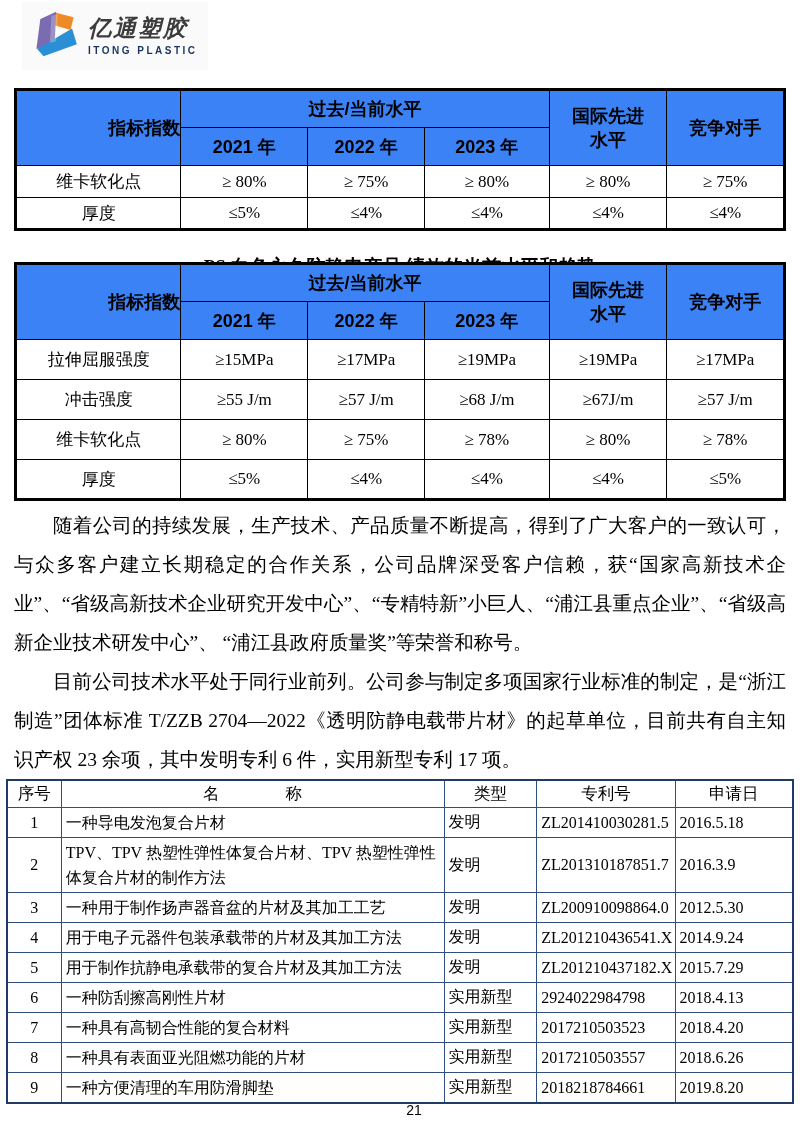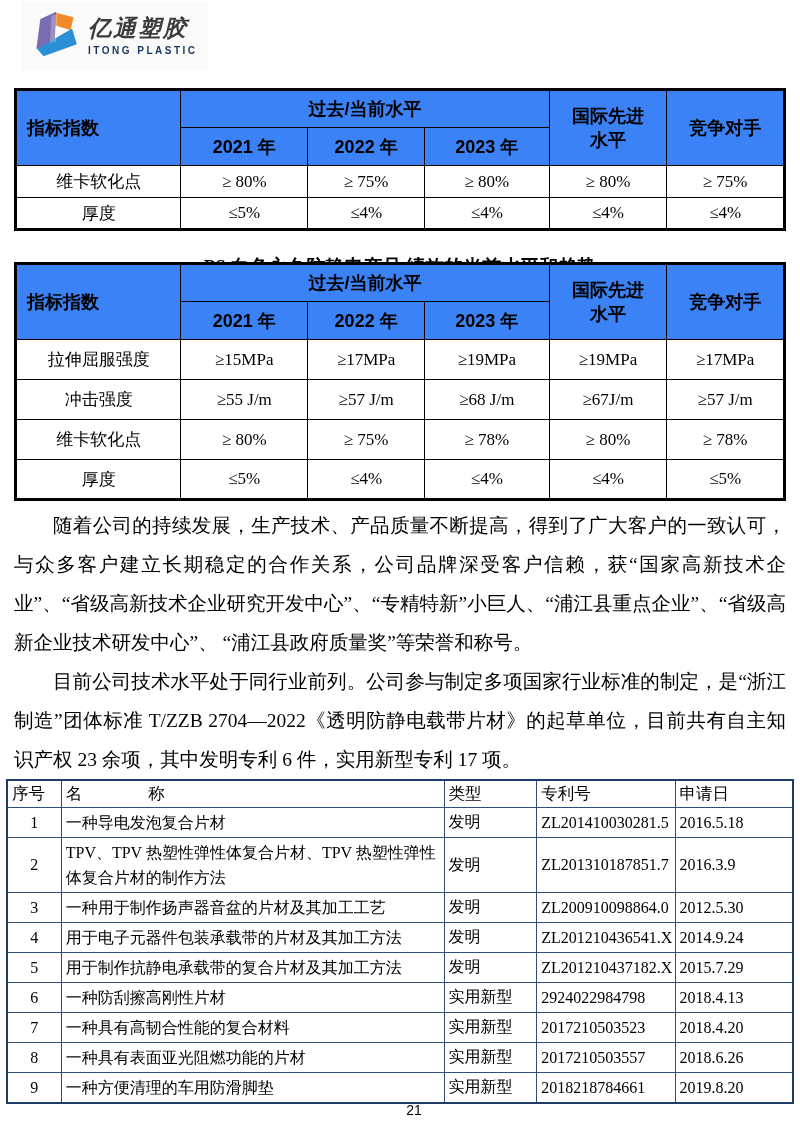--- a/index.html
+++ b/index.html
@@ -16,21 +16,21 @@
   .logo-en{font-family:"Liberation Sans","DejaVu Sans",sans-serif;font-weight:bold;
            font-size:10px;color:#17355f;letter-spacing:2.5px;margin-top:6px;}
 
   
   table.perf{position:absolute;left:14px;width:772px;border-collapse:collapse;table-layout:fixed;
              border:3px solid #000;}
   table.perf th,table.perf td{border:1px solid #000;text-align:center;vertical-align:middle;padding:0;}
   table.perf th{background:#3b82f6;font-family:"Liberation Sans","DejaVu Sans",sans-serif;
                 font-weight:bold;font-size:18px;color:#000;}
   table.perf td{font-size:17px;}
-  table.perf th.metric{text-align:left;padding-left:10px;}
+  table.perf th.metric{text-align:right;padding-left:10px;}
   .t1{top:88px;}
   .t1 thead tr{height:38px;}
   .t1 tbody tr{height:32px;}
   .t2{top:262px;}
   .t2 thead tr{height:38px;}
   .t2 tbody tr{height:40px;}
 
   .caption{position:absolute;left:0;top:234px;width:800px;text-align:center;
            font-weight:bold;font-size:19px;margin-top:20px;}
 
@@ -39,21 +39,21 @@
   .textblock p{margin:0;text-align:justify;text-indent:2em;font-size:19.5px;line-height:39px;}
 
   .tbl-title{text-align:center;font-family:"Liberation Sans","DejaVu Sans",sans-serif;
              font-weight:bold;font-size:19px;margin:8px 0 6px 0;line-height:26px;}
 
   
   table.patents{margin-left:-8px;width:788px;border-collapse:collapse;table-layout:fixed;
                 border:2.5px solid #1f3b66;}
   table.patents th,table.patents td{border:1px solid #2f4e7c;vertical-align:middle;
                 font-size:16px;padding:2px 4px;box-sizing:border-box;}
-  table.patents th{font-size:16.5px;font-weight:normal;text-align:left;height:26px;}
+  table.patents th{font-size:16.5px;font-weight:normal;text-align:center;height:26px;}
   table.patents td{height:25px;}
   td.c-idx{text-align:center;}
   td.c-name{text-align:left;padding-left:10px;line-height:25px;}
   td.c-type{text-align:left;padding-left:10px;}
   td.c-no{text-align:left;padding-left:10px;}
   td.c-date{text-align:left;padding-left:12px;}
 
   .page-number{position:absolute;left:14px;top:1102px;width:800px;text-align:center;
                font-family:"Liberation Sans","DejaVu Sans",sans-serif;font-size:14px;}
 </style>

